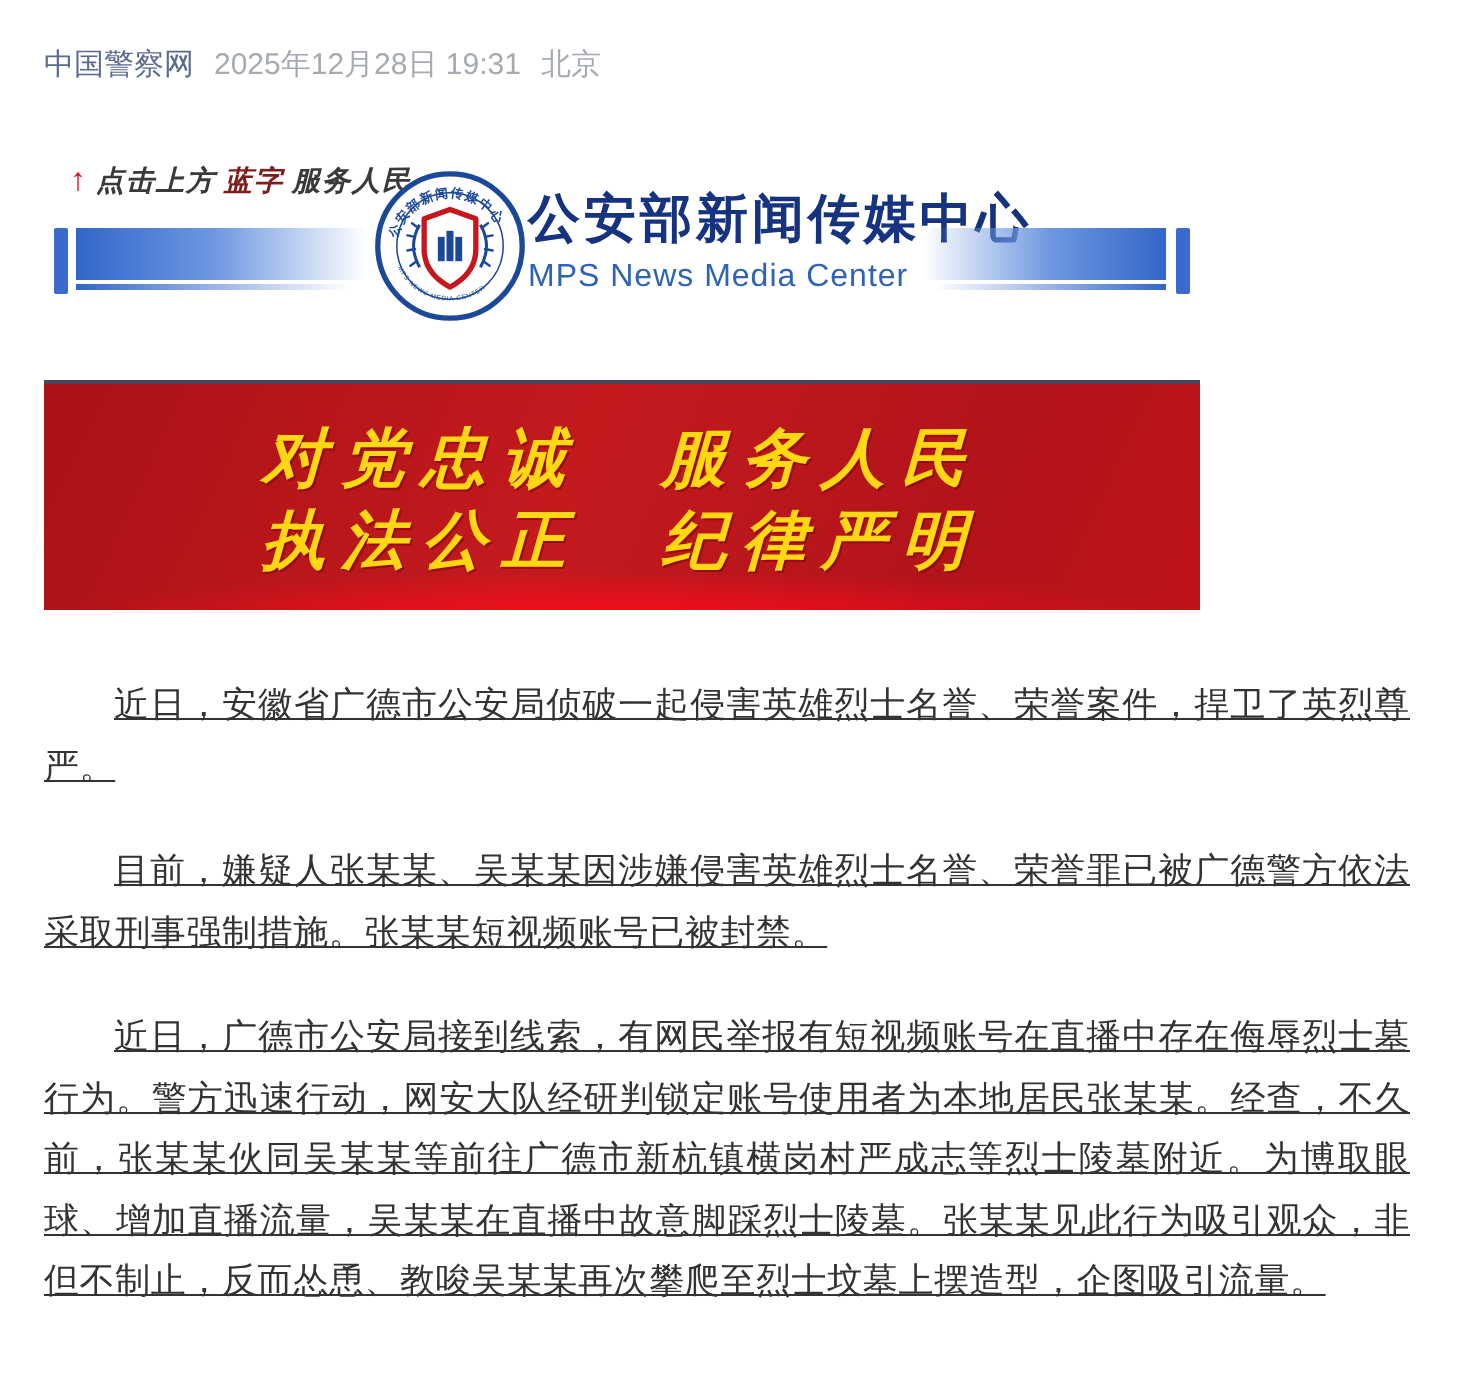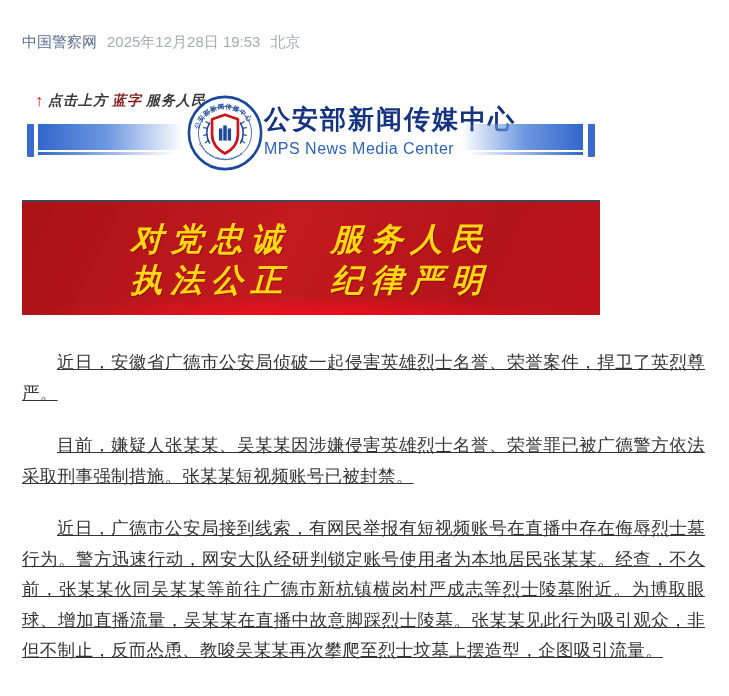--- a/index.html
+++ b/index.html
@@ -11,21 +11,21 @@
     overflow: hidden;
   }
   .page { padding: 16px 24px 0 22px; }
 
   
   .headline {
     font-size: 24px; line-height: 30px;
     font-weight: bold; color: #1b1b1b;
     letter-spacing: 0.5px;
   }
-  .meta { margin-top: 17px; font-size: 15px; display: flex; align-items: baseline; gap: 10px; }
+  .meta { margin-top: 7px; font-size: 15px; display: flex; align-items: baseline; gap: 10px; }
   .meta .source { color: #5b6b8e; }
   .meta .date, .meta .loc { color: #a6abb2; }
 
   
   .banner1 {
     position: relative;
     width: 578px; height: 96px;
     margin-top: 34px;
     background: #ffffff;
   }
@@ -98,21 +98,21 @@
   }
 </style>
 </head>
 <body>
 
 <div class="page">
 
 
   <div class="meta">
     <span class="source">中国警察网</span>
-    <span class="date">2025年12月28日 19:53</span>
+    <span class="date">2025年12月28日 19:31</span>
     <span class="loc">北京</span>
   </div>
 
   <div class="banner1">
     <div class="follow-hint">
       <span class="arrow">↑</span>
       <span>点击上方</span>
       <span class="blue">蓝字</span>
       <span>服务人民</span>
     </div>

